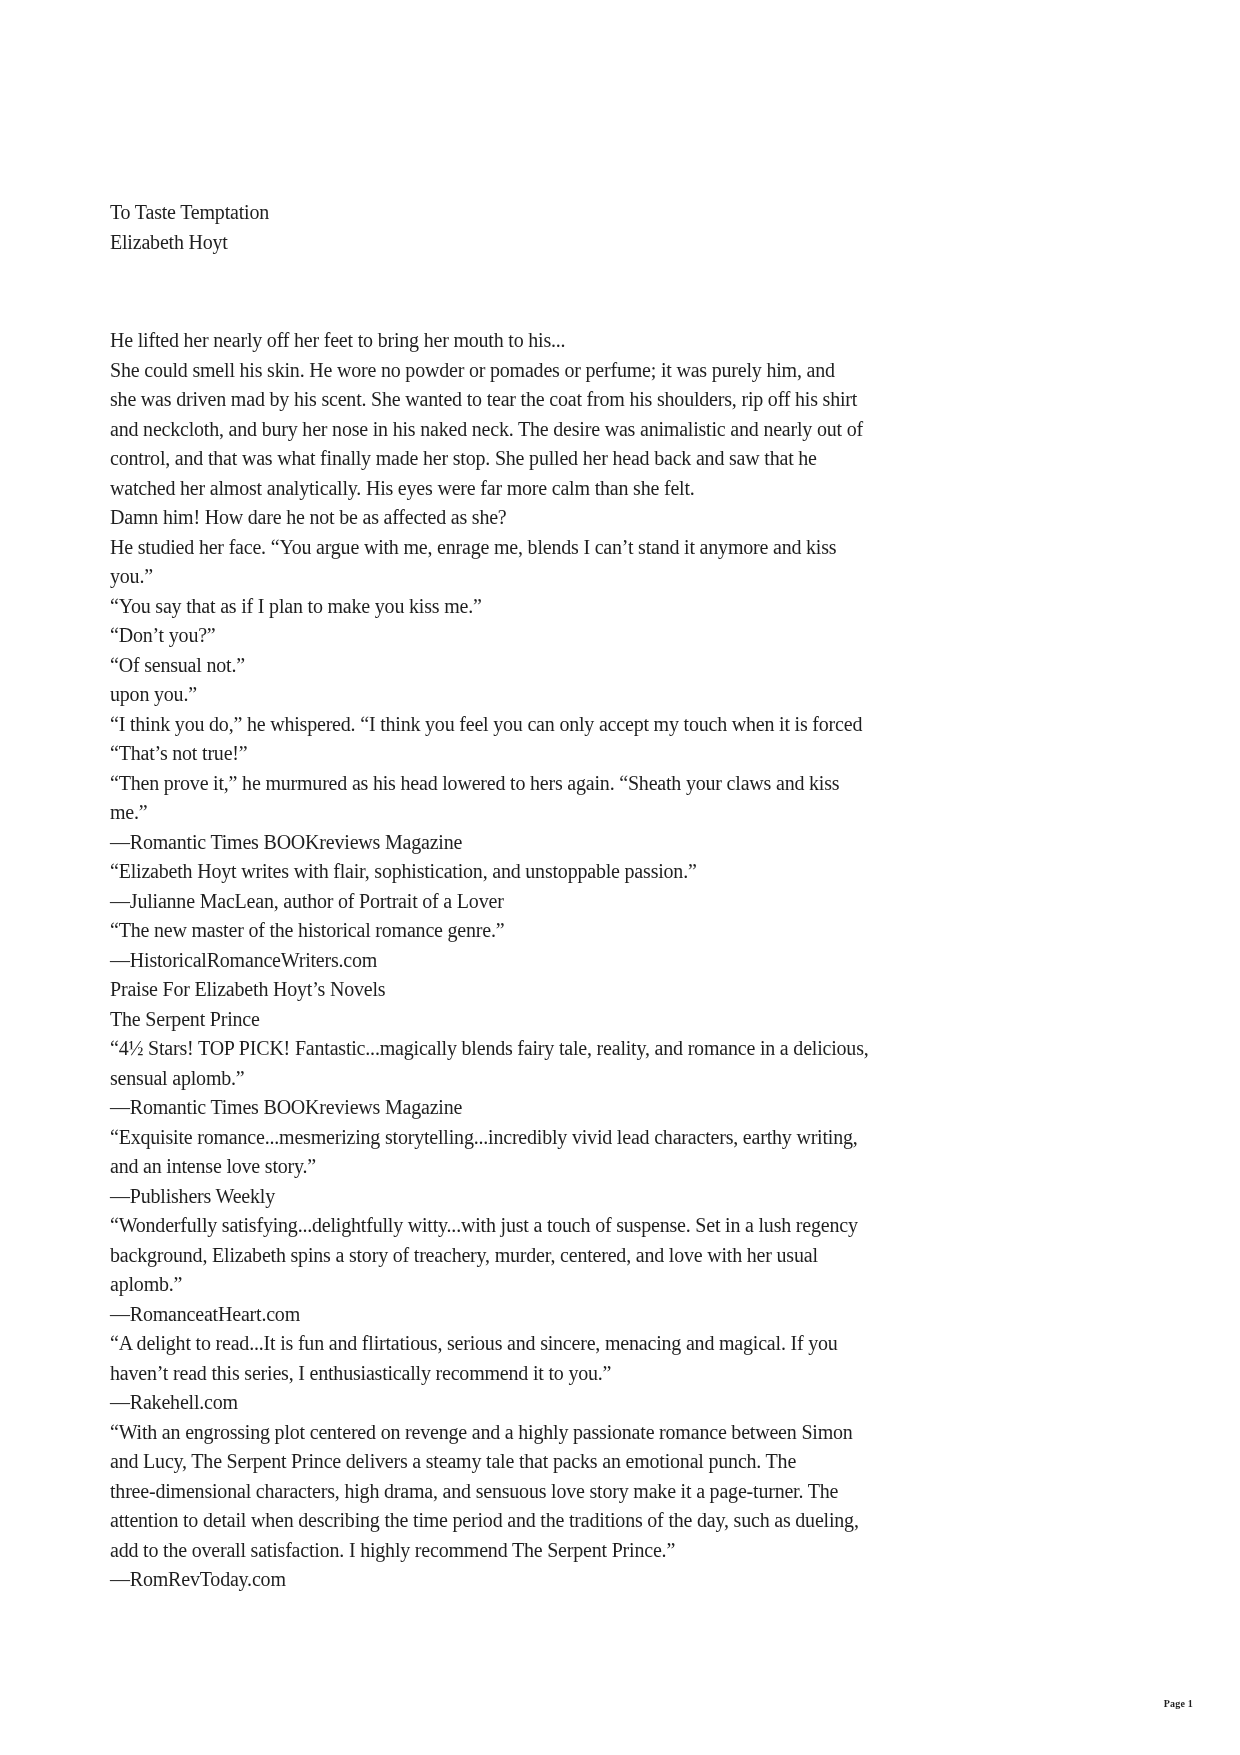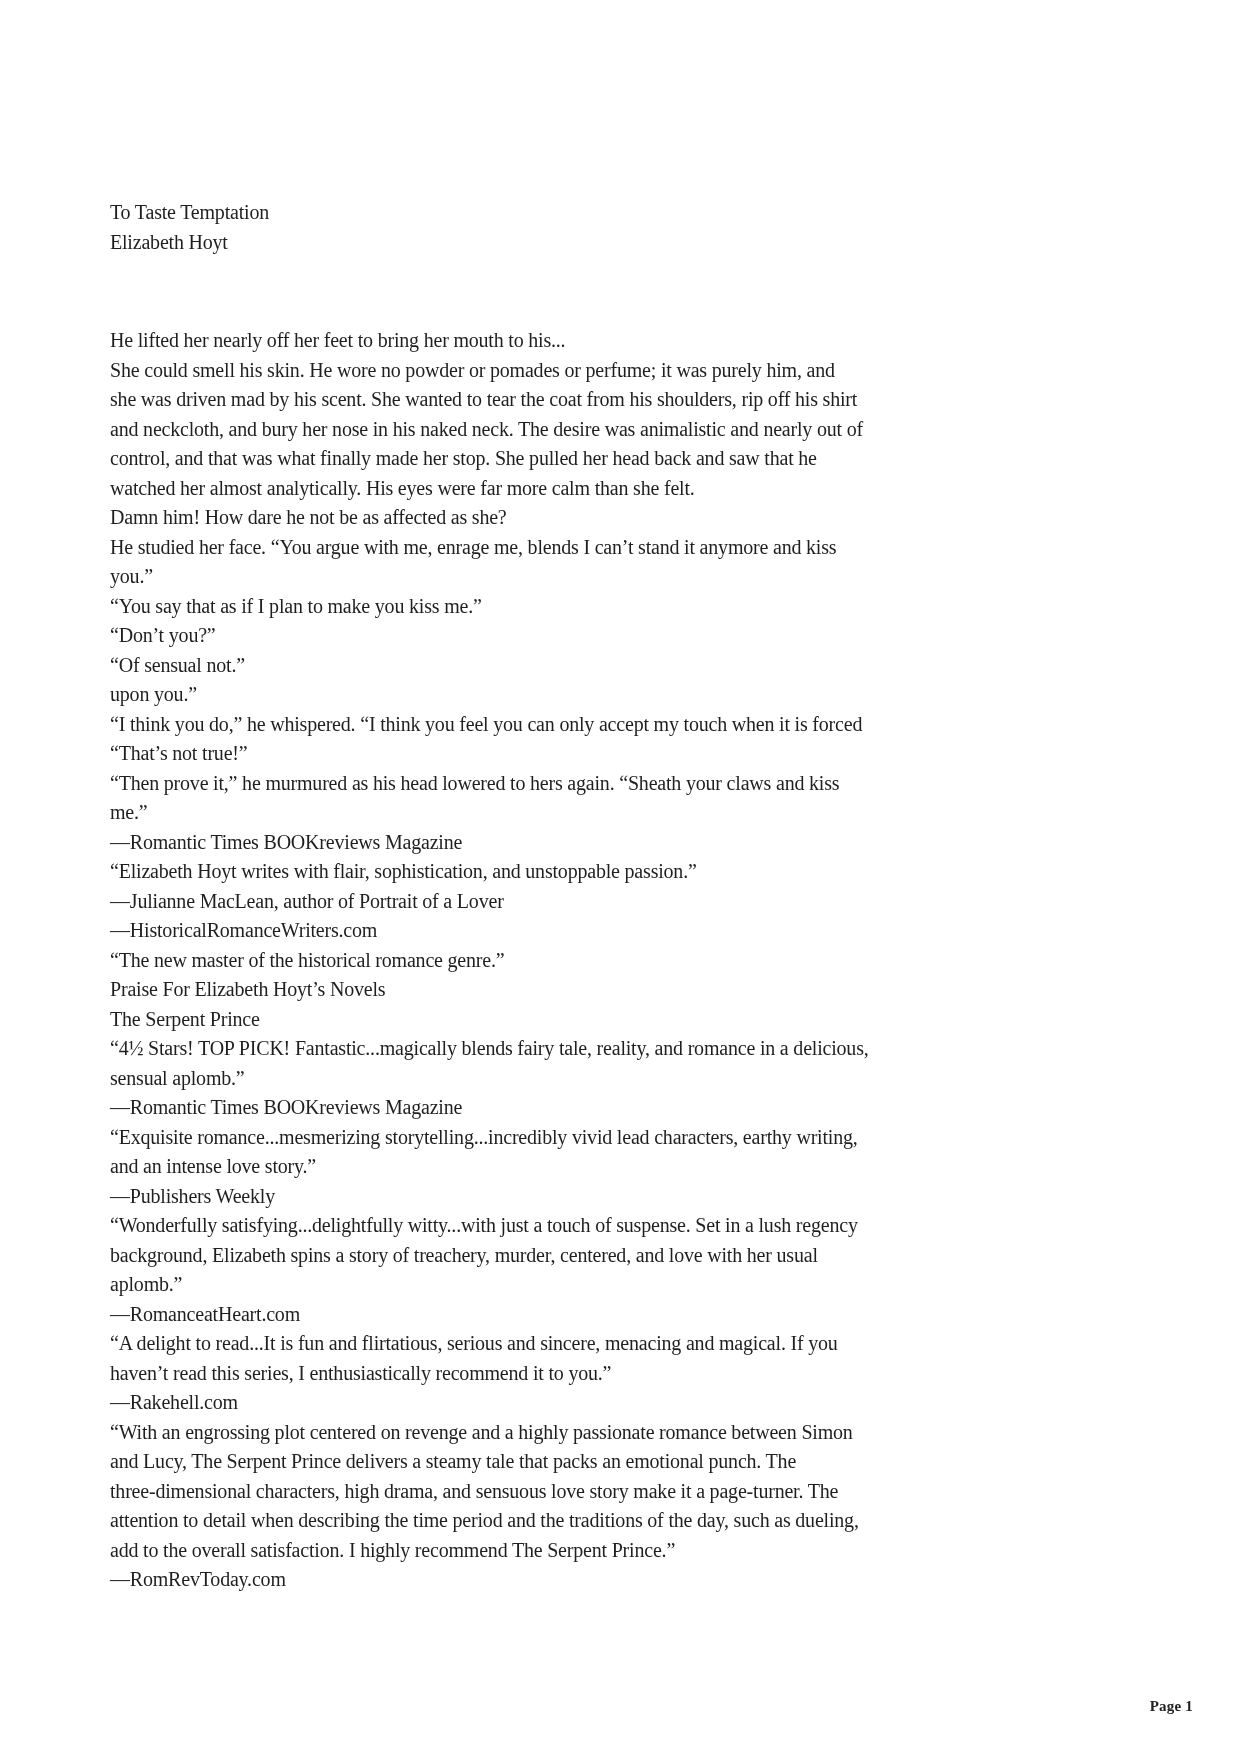--- a/index.html
+++ b/index.html
@@ -29,21 +29,21 @@
     white-space: nowrap;
     letter-spacing: -0.2px;
   }
   .body-block {
     margin-top: 69px; 
   }
   .page-footer {
     position: absolute;
     right: 47px;
     top: 1698px;
-    font-size: 15px;
+    font-size: 10px;
     font-weight: bold;
     letter-spacing: 0.2px;
   }
 </style>
 </head>
 <body>
 
 <div class="page">
   <div class="content">
     <div class="title-block">
@@ -64,22 +64,22 @@
         <div class="line">“Don’t you?”</div>
         <div class="line">“Of sensual not.”</div>
         <div class="line">upon you.”</div>
         <div class="line">“I think you do,” he whispered. “I think you feel you can only accept my touch when it is forced</div>
         <div class="line">“That’s not true!”</div>
         <div class="line">“Then prove it,” he murmured as his head lowered to hers again. “Sheath your claws and kiss</div>
         <div class="line">me.”</div>
         <div class="line">—Romantic Times BOOKreviews Magazine</div>
         <div class="line">“Elizabeth Hoyt writes with flair, sophistication, and unstoppable passion.”</div>
         <div class="line">—Julianne MacLean, author of Portrait of a Lover</div>
+        <div class="line">“The new master of the historical romance genre.”</div>
         <div class="line">—HistoricalRomanceWriters.com</div>
-        <div class="line">“The new master of the historical romance genre.”</div>
         <div class="line">Praise For Elizabeth Hoyt’s Novels</div>
         <div class="line">The Serpent Prince</div>
         <div class="line">“4½ Stars! TOP PICK! Fantastic...magically blends fairy tale, reality, and romance in a delicious,</div>
         <div class="line">sensual aplomb.”</div>
         <div class="line">—Romantic Times BOOKreviews Magazine</div>
         <div class="line">“Exquisite romance...mesmerizing storytelling...incredibly vivid lead characters, earthy writing,</div>
         <div class="line">and an intense love story.”</div>
         <div class="line">—Publishers Weekly</div>
         <div class="line">“Wonderfully satisfying...delightfully witty...with just a touch of suspense. Set in a lush regency</div>
         <div class="line">background, Elizabeth spins a story of treachery, murder, centered, and love with her usual</div>

